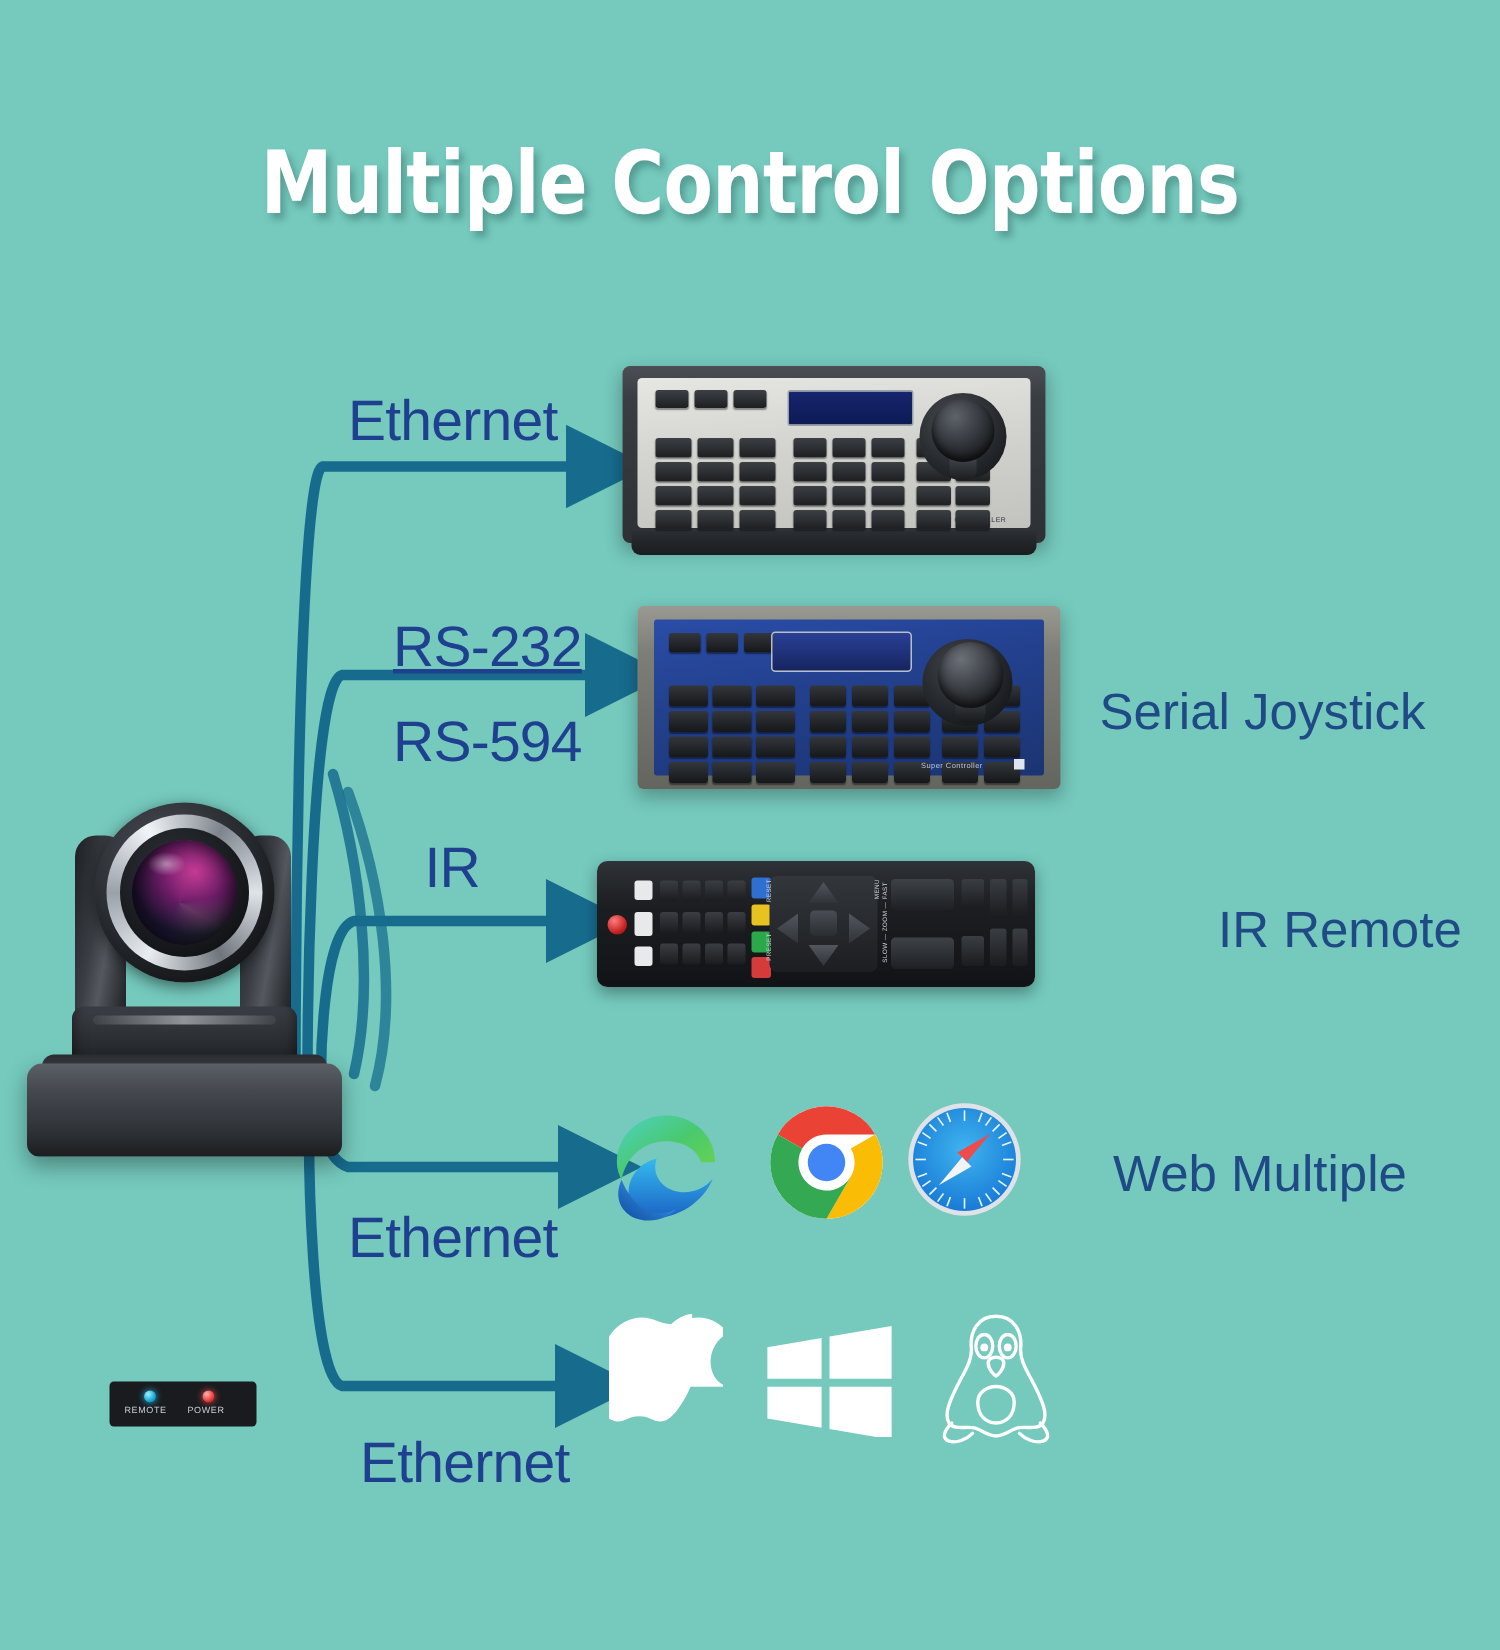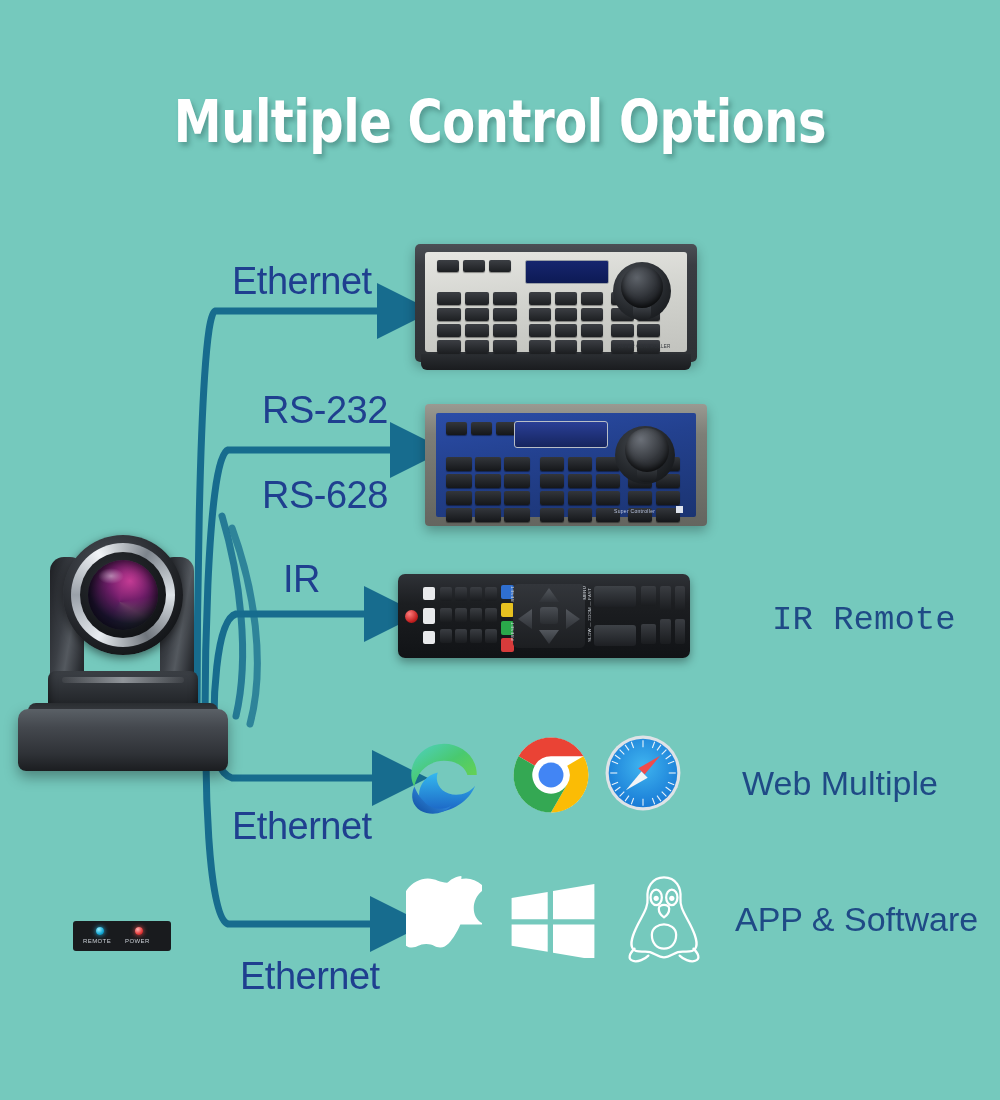--- a/index.html
+++ b/index.html
@@ -269,29 +269,29 @@
       <path d="M213,718 C213,718 213,756 232,762 L400,762" marker-end="url(#arw)"></path>
 
       <path d="M206,740 C206,740 206,902 228,908 L398,908" marker-end="url(#arw)"></path>
 
       <path d="M222,500 C240,560 250,640 236,700" opacity=".85"></path>
       <path d="M232,512 C254,572 266,648 250,708" opacity=".75"></path>
     </g>
   </svg>
 
   <div class="linklabel" style="left:232px;top:244px;">Ethernet</div>
-  <div class="linklabel" style="left:262px;top:373px;">RS-232</div>
-  <div class="linklabel" style="left:262px;top:458px;">RS-628</div>
+  <div class="linklabel" style="left:262px;top:395px;text-decoration:underline;">RS-232</div>
+  <div class="linklabel" style="left:262px;top:458px;">RS-594</div>
   <div class="linklabel" style="left:283px;top:542px;">IR</div>
   <div class="linklabel" style="left:232px;top:789px;">Ethernet</div>
   <div class="linklabel" style="left:240px;top:939px;">Ethernet</div>
 
-  <div class="rightlabel" style="left:772px;top:585px;font-family:Liberation Mono, monospace;">IR Remote</div>
+  <div class="rightlabel" style="left:733px;top:440px;">Serial Joystick</div>
+  <div class="rightlabel" style="left:812px;top:585px;">IR Remote</div>
   <div class="rightlabel" style="left:742px;top:748px;">Web Multiple</div>
-  <div class="rightlabel" style="left:735px;top:884px;">APP &amp; Software</div>
 
   <div id="camera">
     <div class="cam-arm" id="cam-arm-l"></div>
     <div class="cam-arm" id="cam-arm-r"></div>
     <div id="cam-head"></div>
     <div id="cam-ring"></div>
     <div id="cam-ring2"></div>
     <div id="cam-lens"></div>
     <div id="cam-glint"></div>
     <div id="cam-yoke"></div>

